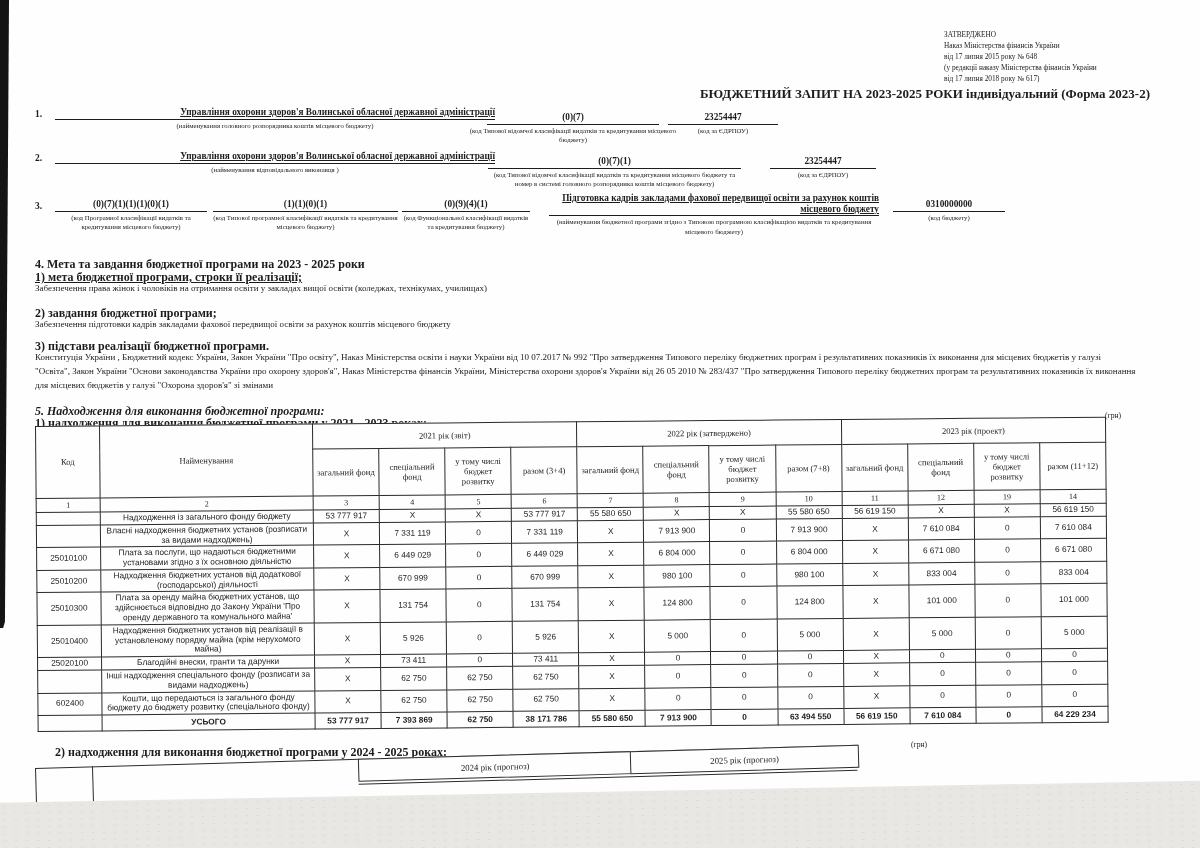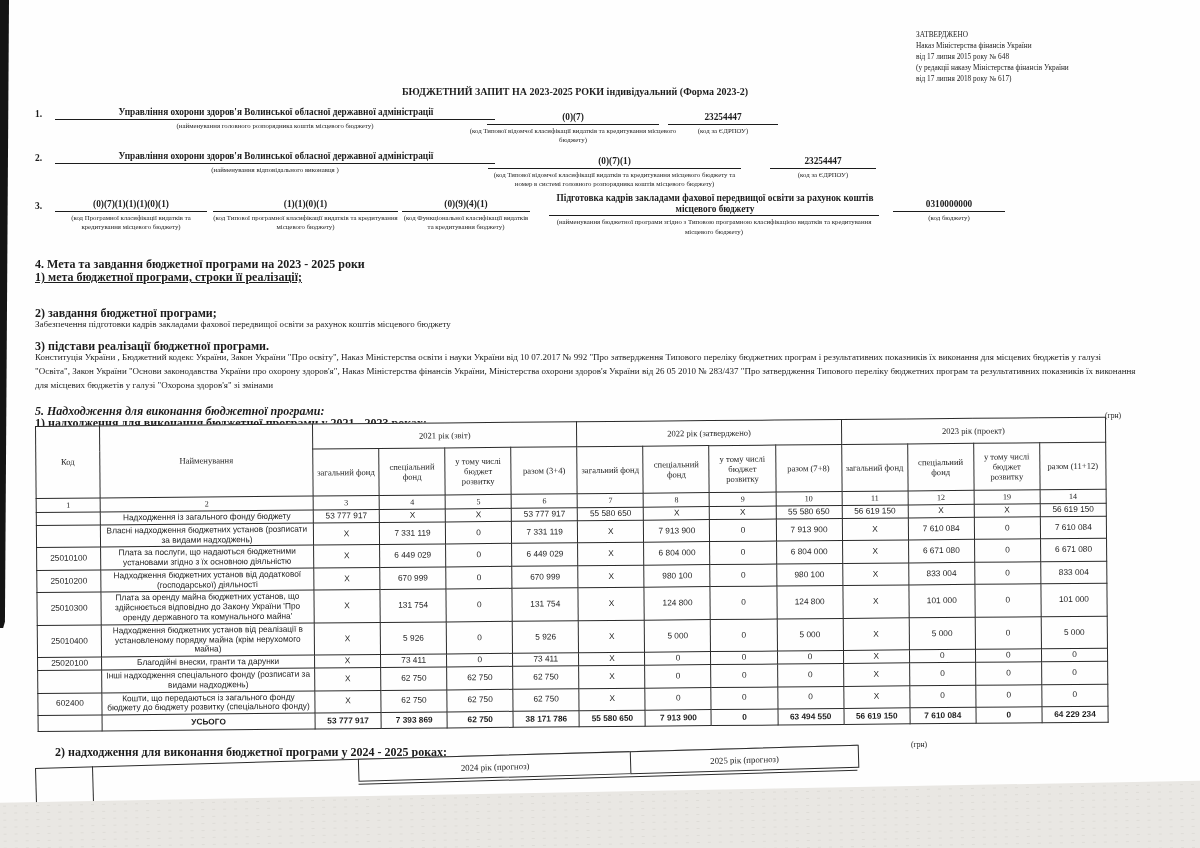--- a/index.html
+++ b/index.html
@@ -8,28 +8,28 @@
   .abs{position:absolute;}
   
   .edge-strip{left:0;top:0;width:9px;height:628px;background:#141414;
               clip-path:polygon(0 0,100% 0,55% 99%,35% 100%,0 100%);}
   .scan-bottom{left:-12px;top:803px;width:1230px;height:70px;background:#e9e7e3;
                transform:rotate(-1.05deg);transform-origin:0 0;
                background-image:radial-gradient(#dedcd7 1px, transparent 1.5px);
                background-size:11px 7px;}
   
   .approval{left:916px;top:30px;width:275px;font-size:7.3px;line-height:1.5;}
-  .approval div{white-space:nowrap;}
-  
-  .title{left:0;top:86px;width:1150px;text-align:center;font-weight:bold;font-size:10px;}
+  .approval div{white-space:nowrap;margin-left:28px;}
+  
+  .title{left:0;top:86px;width:1150px;text-align:right;font-weight:bold;font-size:13px;}
   
   .secnum{font-weight:bold;font-size:9.5px;}
   .fval{font-weight:bold;font-size:9.3px;text-align:center;border-bottom:1.4px solid #1c1c1c;
         padding-bottom:1px;line-height:1.15;}
-  .fval.left{text-align:center;padding-left:2px;}
+  .fval.left{text-align:right;padding-left:2px;text-decoration:underline;}
   .fcap{font-size:6.8px;text-align:center;line-height:1.35;padding-top:1px;}
   .wide-cap{width:134%;margin-left:-17%;}
   
   .h-bold{font-weight:bold;font-size:12px;}
   .body-text{font-size:9.0px;line-height:1.55;}
   
   .grn{font-size:7.6px;margin-left:37px;}
   .t1wrap{left:35px;top:426px;width:1071px;transform:rotate(-0.5deg);transform-origin:0 0;}
   table.t1{border-collapse:collapse;table-layout:fixed;width:1071px;background:#fefefe;}
   table.t1 col.c-code{width:64px;} table.t1 col.c-name{width:213px;}
@@ -113,20 +113,21 @@
     <div class="fval left">Підготовка кадрів закладами фахової передвищої освіти за рахунок коштів місцевого бюджету</div>
     <div class="fcap">(найменування бюджетної програми згідно з Типовою програмною класифікацією видатків та кредитування місцевого бюджету)</div>
   </div>
   <div class="abs" style="left:893px;top:199px;width:112px;">
     <div class="fval">0310000000</div>
     <div class="fcap">(код бюджету)</div>
   </div>
 
   <div class="abs h-bold" style="left:35px;top:257px;">4. Мета та завдання бюджетної програми на 2023 - 2025 роки</div>
   <div class="abs h-bold" style="left:35px;top:270px;text-decoration:underline;">1) мета бюджетної програми, строки її реалізації;</div>
+  <div class="abs body-text" style="left:35px;top:282px;width:1100px;">Забезпечення права жінок і чоловіків на отримання освіти у закладах вищої освіти (коледжах, технікумах, училищах)</div>
   <div class="abs h-bold" style="left:35px;top:306px;">2) завдання бюджетної програми;</div>
   <div class="abs body-text" style="left:35px;top:318px;width:1100px;">Забезпечення підготовки кадрів  закладами фахової передвищої освіти за рахунок коштів місцевого бюджету</div>
   <div class="abs h-bold" style="left:35px;top:339px;">3) підстави реалізації бюджетної програми.</div>
   <div class="abs body-text" style="left:35px;top:351px;width:1102px;">Конституція України , Бюджетний кодекс України,  Закон України "Про освіту", Наказ Міністерства освіти і науки України від 10 07.2017  № 992 "Про затвердження Типового переліку бюджетних програм і результативних показників їх виконання для місцевих бюджетів у галузі "Освіта", Закон України "Основи законодавства України про охорону здоров'я", Наказ Міністерства фінансів України, Міністерства охорони здоров'я України від 26 05 2010 № 283/437 "Про затвердження Типового переліку бюджетних програм та результативних показників їх виконання для місцевих бюджетів у галузі "Охорона здоров'я" зі змінами</div>
 
   <div class="abs h-bold" style="left:35px;top:404px;font-style:italic;">5. Надходження для виконання бюджетної програми:</div>
   <div class="abs h-bold" style="left:35px;top:416px;">1) надходження для виконання бюджетної програми у 2021 - 2023 роках:</div>
   <div class="abs grn" style="left:1068px;top:411px;">(грн)</div>
 
   <div class="abs t1wrap">

